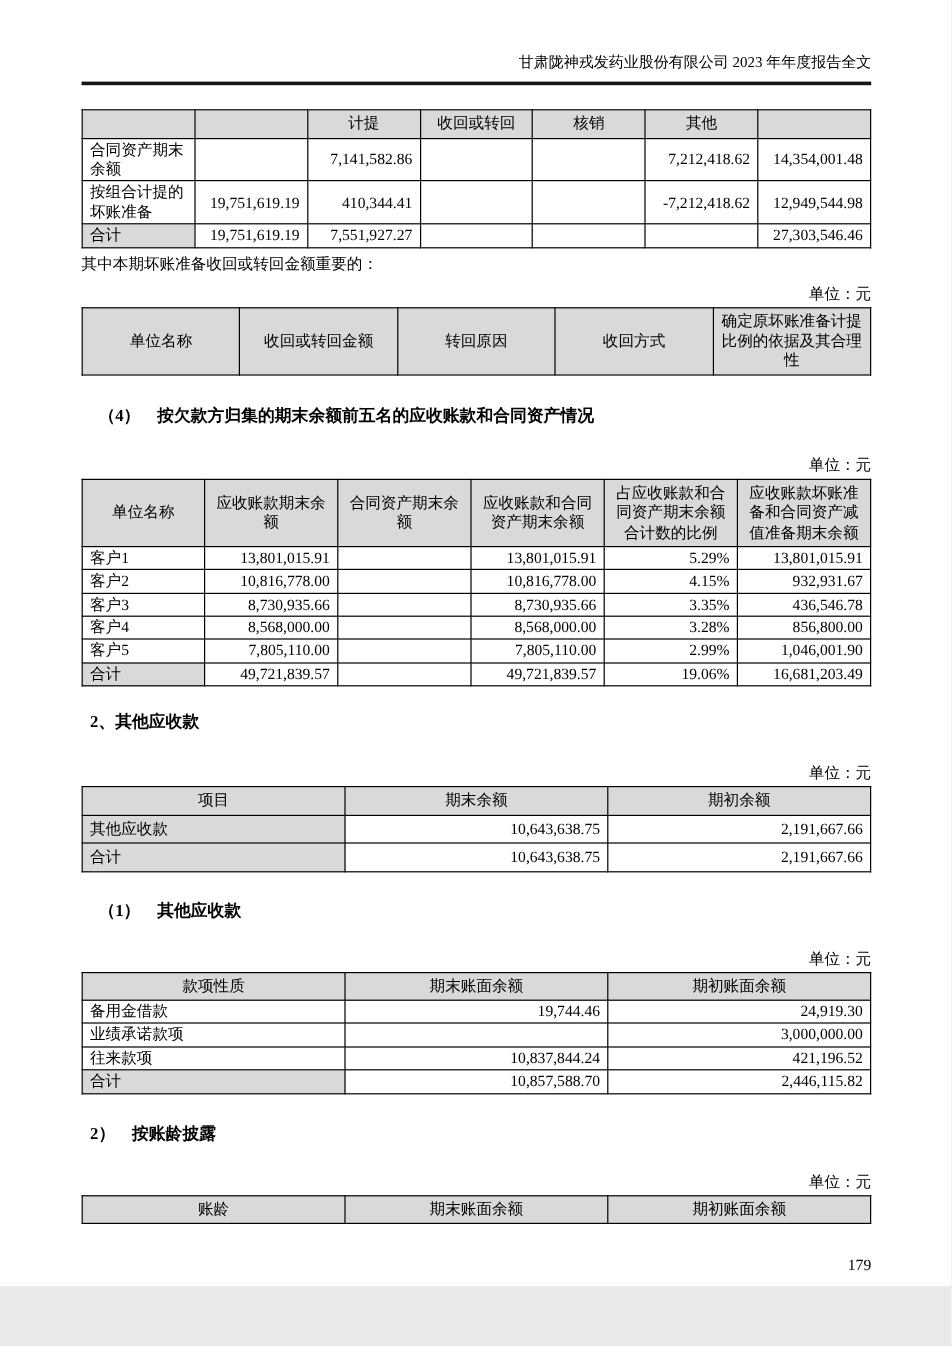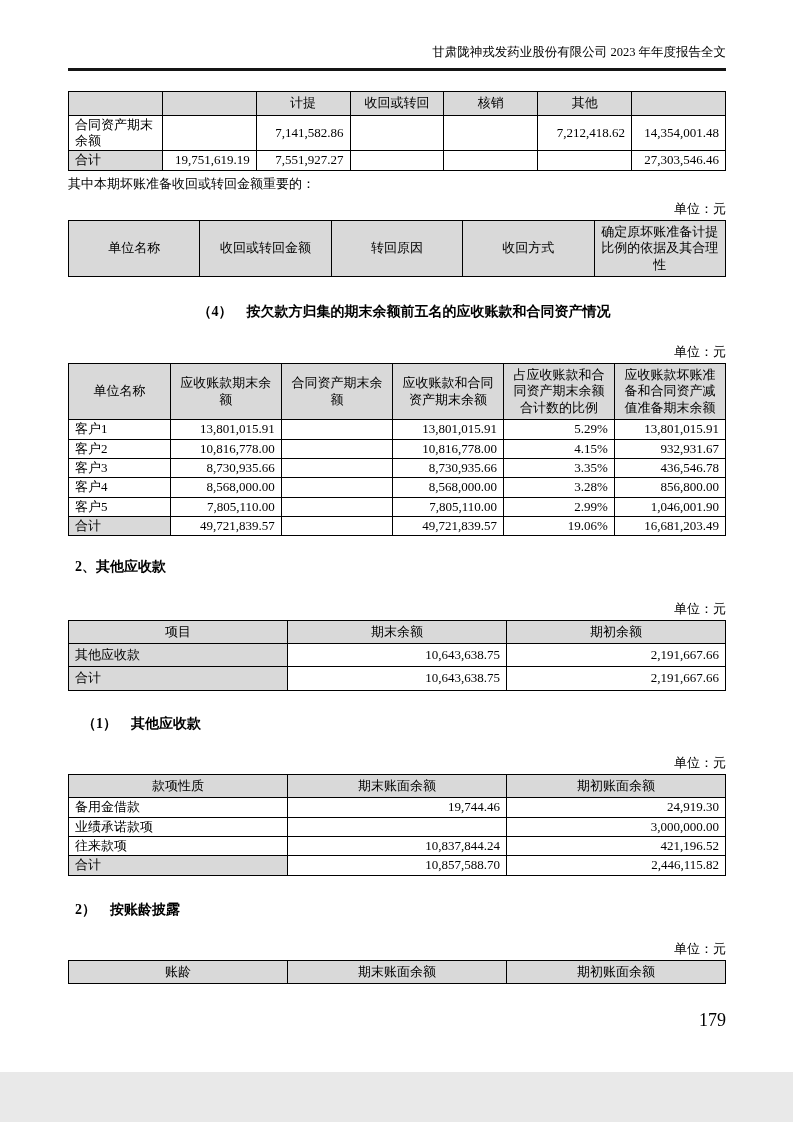--- a/index.html
+++ b/index.html
@@ -44,30 +44,30 @@
   .pad td { padding:3px 6px; }
 
   .unit { font-size:13px; text-align:right; margin-bottom:2px; }
   .note { font-size:13px; margin-top:4px; }
   .sec  { font-weight:bold; font-size:14px; line-height:1.3; }
   .ind14 { padding-left:14px; }
   .ind7  { padding-left:7px; }
 
   .mt-t1 { margin-top:20px; }
   .mt-u1 { margin-top:7px; }
-  .mt-s4 { margin-top:26px;text-align:center; }
+  .mt-s4 { margin-top:26px; }
   .mt-u2 { margin-top:22px; }
   .mt-s2 { margin-top:22px; }
   .mt-u3 { margin-top:23px; }
   .mt-s21 { margin-top:24px; }
   .mt-s211 { margin-top:21px; }
   .mt-u4 { margin-top:21px; }
   .mt-s212 { margin-top:25px; }
   .mt-u5 { margin-top:21px; }
-  .pageno { text-align:right; font-size:18px; margin-top:26px; }
+  .pageno { text-align:right; font-size:13px; margin-top:26px; }
 </style>
 </head>
 <body>
 
 <div class="page">
 
   <div class="doc-header">
     <span>甘肃陇神戎发药业股份有限公司 2023 年年度报告全文</span>
   </div>
 
@@ -85,20 +85,29 @@
     <tr>
       <td class="lbl">合同资产期末余额</td>
       <td class="num"></td>
       <td class="num">7,141,582.86</td>
       <td class="num"></td>
       <td class="num"></td>
       <td class="num">7,212,418.62</td>
       <td class="num">14,354,001.48</td>
     </tr>
     <tr>
+      <td class="lbl">按组合计提的坏账准备</td>
+      <td class="num">19,751,619.19</td>
+      <td class="num">410,344.41</td>
+      <td class="num"></td>
+      <td class="num"></td>
+      <td class="num">-7,212,418.62</td>
+      <td class="num">12,949,544.98</td>
+    </tr>
+    <tr>
       <td class="lbl grey">合计</td>
       <td class="num">19,751,619.19</td>
       <td class="num">7,551,927.27</td>
       <td class="num"></td>
       <td class="num"></td>
       <td class="num"></td>
       <td class="num">27,303,546.46</td>
     </tr>
   </tbody>
     </table>

